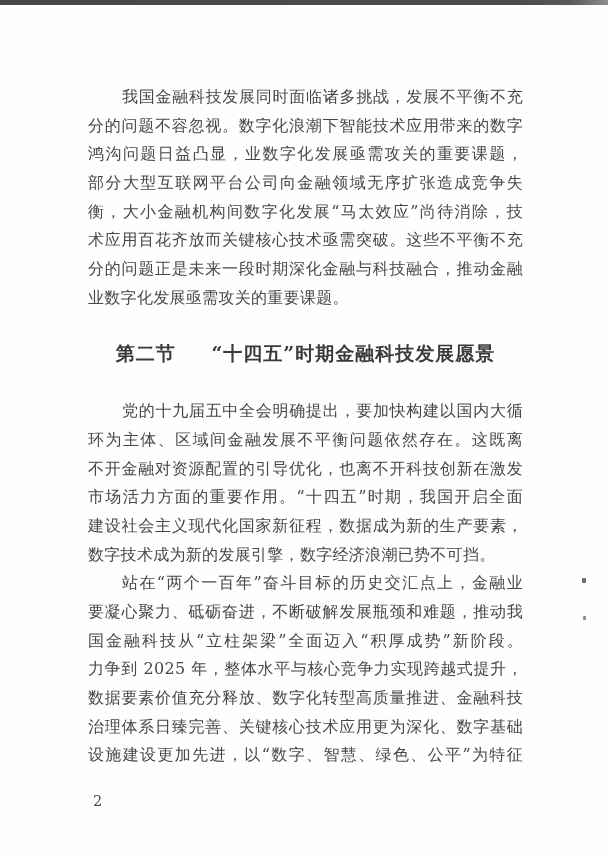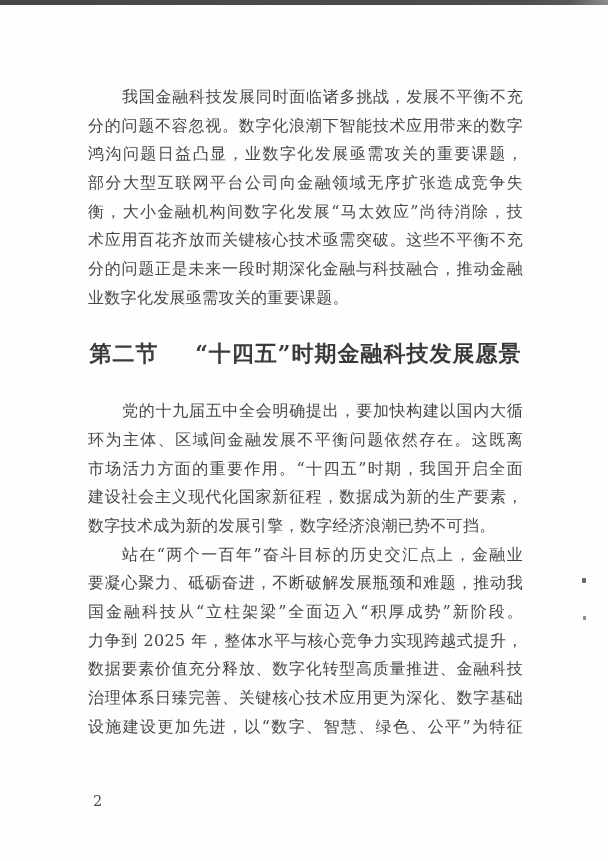--- a/index.html
+++ b/index.html
@@ -48,21 +48,21 @@
     text-indent: 34px;
   }
   .line.last {
     text-align-last: left;
   }
   .heading {
     margin: 26px 0 30px 0;
     height: 28.7px;
     line-height: 28.7px;
     text-align: center;
-    font-size: 22px;
+    font-size: 19px;
     font-weight: 700;
     color: #3a3a3a;
     letter-spacing: 1px;
   }
   .heading .h-title {
     margin-left: 28px;
   }
   .page-number {
     position: absolute;
     left: 93px;
@@ -110,20 +110,21 @@
       </div>
 
     <h2 class="heading">
       <span class="h-label">第二节</span>
       <span class="h-title">“十四五”时期金融科技发展愿景</span>
     </h2>
 
     <div class="paragraph">
         <div class="line indent">党的十九届五中全会明确提出，要加快构建以国内大循</div>
         <div class="line">环为主体、区域间金融发展不平衡问题依然存在。这既离</div>
+        <div class="line">不开金融对资源配置的引导优化，也离不开科技创新在激发</div>
         <div class="line">市场活力方面的重要作用。“十四五”时期，我国开启全面</div>
         <div class="line">建设社会主义现代化国家新征程，数据成为新的生产要素，</div>
         <div class="line last">数字技术成为新的发展引擎，数字经济浪潮已势不可挡。</div>
       </div>
     <div class="paragraph">
         <div class="line indent">站在“两个一百年”奋斗目标的历史交汇点上，金融业</div>
         <div class="line">要凝心聚力、砥砺奋进，不断破解发展瓶颈和难题，推动我</div>
         <div class="line">国金融科技从“立柱架梁”全面迈入“积厚成势”新阶段。</div>
         <div class="line">力争到 2025 年，整体水平与核心竞争力实现跨越式提升，</div>
         <div class="line">数据要素价值充分释放、数字化转型高质量推进、金融科技</div>

